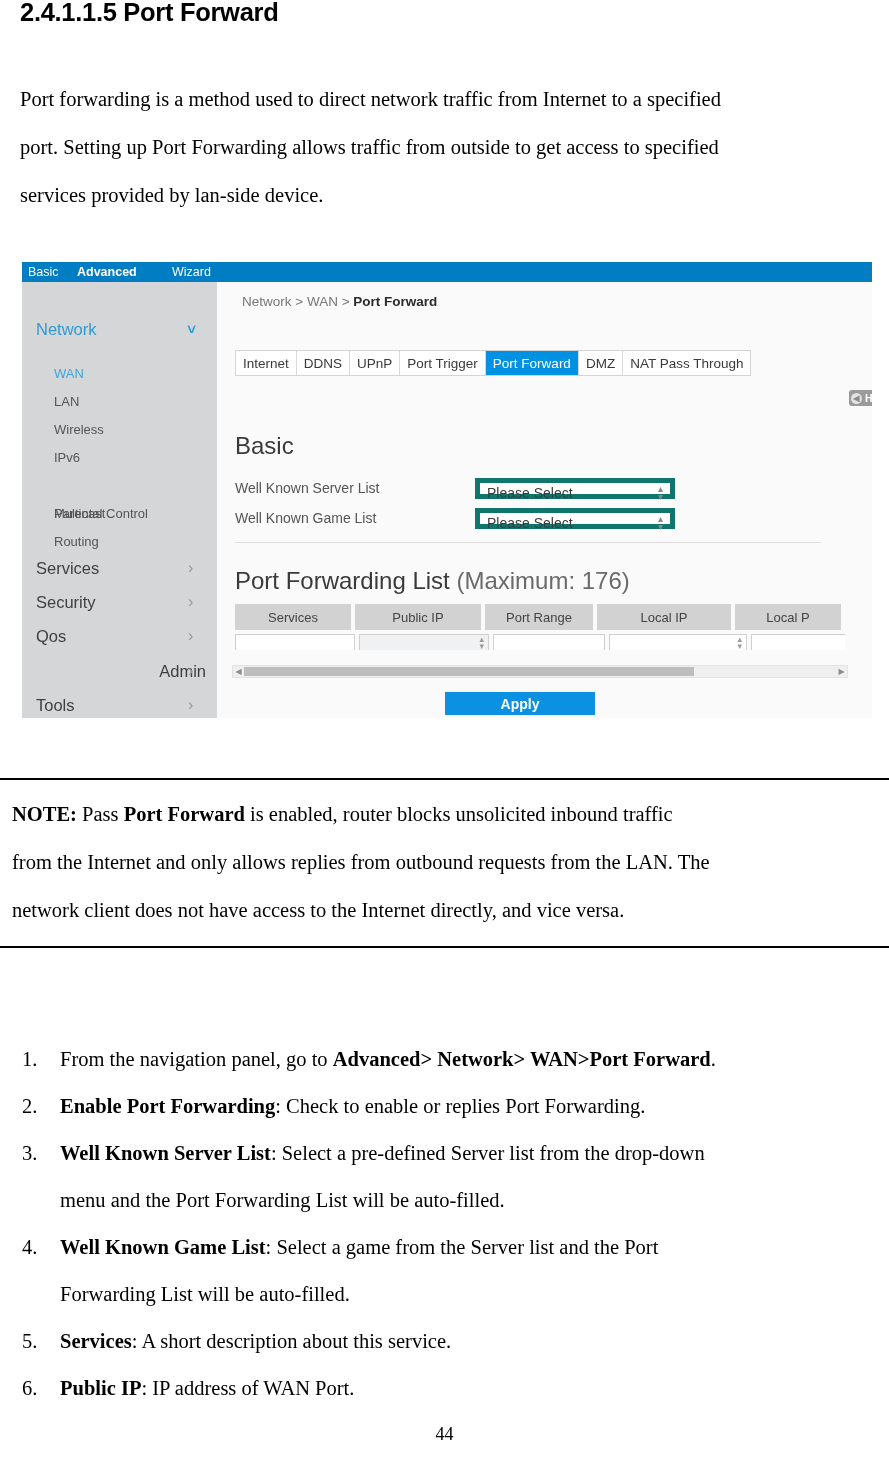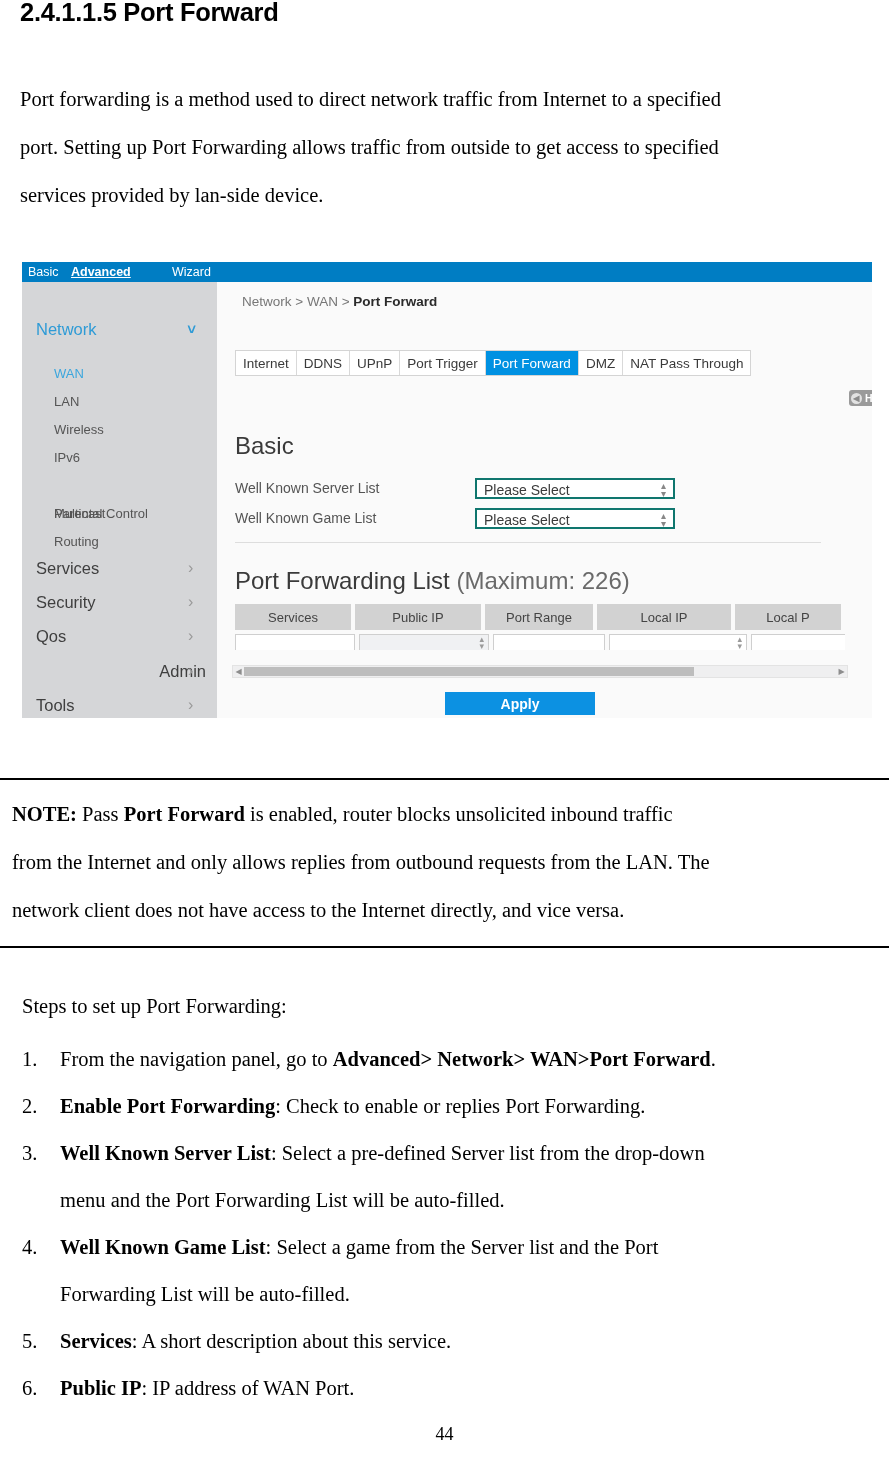--- a/index.html
+++ b/index.html
@@ -67,21 +67,21 @@
     background: #007dc3;
   }
   .ui-topbar .tb-item {
     position: absolute;
     top: 2px;
     font-size: 12.5px;
     color: #ffffff;
     line-height: 16px;
   }
   .tb-basic { left: 6px; }
-  .tb-advanced { left: 49px; font-weight: bold; text-decoration: underline; }
+  .tb-advanced { left: 55px; font-weight: bold; }
   .tb-wizard { left: 150px; }
 
   .ui-body {
     position: absolute;
     left: 0; top: 20px;
     width: 850px; height: 436px;
     background: #ffffff;
   }
 
   
@@ -208,21 +208,21 @@
   .form-row { position: absolute; left: 18px; height: 22px; }
   .form-label {
     position: absolute; left: 0; top: 2px;
     font-size: 14px; color: #545454; white-space: nowrap;
   }
   .select-box {
     position: absolute;
     left: 240px;
     width: 200px;
     height: 21px;
-    border: 2px solid #0f766e;
+    border: 5px solid #0f766e;
     background: #ffffff;
     box-sizing: border-box;
   }
   .select-box .sel-val {
     position: absolute; left: 7px; top: 2px;
     font-size: 14px; color: #3b3b3b; white-space: nowrap;
   }
   .spin {
     position: absolute; right: 7px; top: 2px;
     font-size: 10px; color: #888; line-height: 8px;
@@ -461,21 +461,21 @@
                 <span>▴</span>
                 <span>▾</span>
               </span>
           </div>
         </div>
 
         <div class="hr-sep"></div>
 
         <div class="sec-title sec-pfl">
           <span>Port Forwarding List</span>
-          <span class="light">(Maximum: 226)</span>
+          <span class="light">(Maximum: 176)</span>
         </div>
 
         <div class="pf-table">
           <div class="pf-head">
             <div class="th" style="width:120px;">Services</div>
             <div class="th" style="width:130px;">Public IP</div>
             <div class="th" style="width:112px;">Port Range</div>
             <div class="th" style="width:138px;">Local IP</div>
             <div class="th" style="width:110px;">Local P</div>
           </div>
@@ -512,21 +512,20 @@
   </div>
 
   <div class="note-box">
     <div class="nline">
       <b>NOTE:</b><span> Pass </span><b>Port Forward</b><span> is enabled, router blocks unsolicited inbound traffic</span>
     </div>
     <div class="nline">from the Internet and only allows replies from outbound requests from the LAN. The</div>
     <div class="nline">network client does not have access to the Internet directly, and vice versa.</div>
   </div>
 
-  <div class="steps-intro">Steps to set up Port Forwarding:</div>
 
   <div class="step" style="top:1036px;">
     <span class="num">1.</span>
     <span class="txt">
       <span class="l"><span>From the navigation panel, go to </span><b>Advanced&gt; Network&gt; WAN&gt;Port Forward</b><span>.</span></span>
     </span>
   </div>
 
   <div class="step" style="top:1083px;">
     <span class="num">2.</span>

